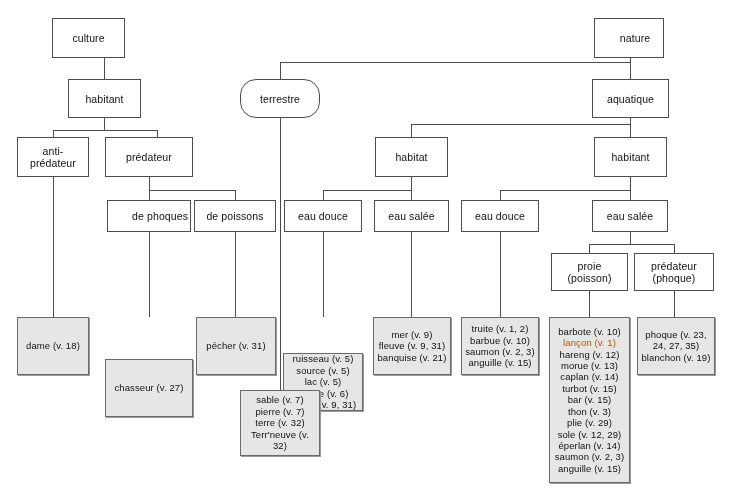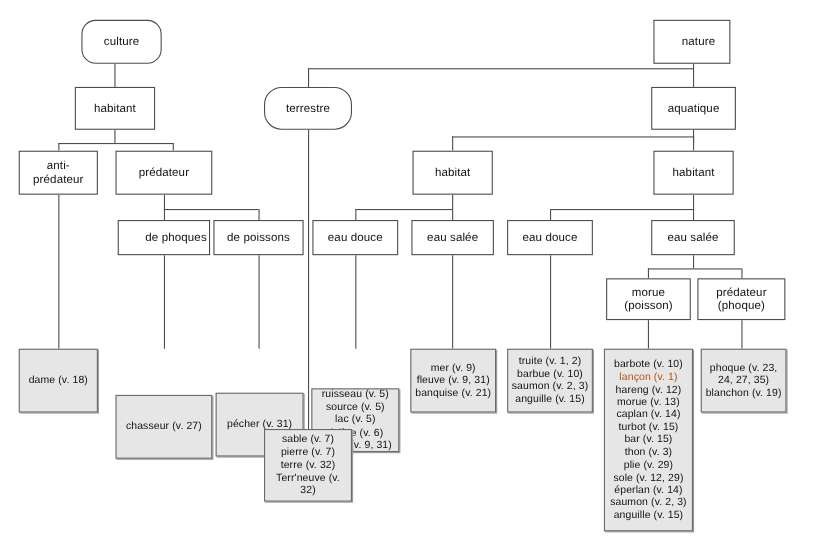--- a/index.html
+++ b/index.html
@@ -115,21 +115,21 @@
 
   <div class="edge v" style="left:630px; top:232px; height:12px;"></div>
   <div class="edge h" style="left:589px; top:244px; width:85px;"></div>
   <div class="edge v" style="left:589px; top:244px; height:9px;"></div>
   <div class="edge v" style="left:674px; top:244px; height:9px;"></div>
 
   <div class="edge v" style="left:589px; top:291px; height:26px;"></div>
 
   <div class="edge v" style="left:674px; top:291px; height:26px;"></div>
 
-  <div class="node" style="left:74px; top:18px; width:73px; height:40px;border-radius:13px;">
+  <div class="node" style="left:52px; top:18px; width:73px; height:40px;">
     <span class="lbl">culture</span>
   </div>
   <div class="node" style="left:594px; top:18px; width:70px; height:40px;padding-left:12px;">
     <span class="lbl">nature</span>
   </div>
 
   <div class="node" style="left:68px; top:79px; width:73px; height:39px;">
     <span class="lbl">habitant</span>
   </div>
   <div class="node" style="left:240px; top:79px; width:80px; height:39px;border-radius:16px;">
@@ -166,35 +166,35 @@
     <span class="lbl">eau salée</span>
   </div>
   <div class="node" style="left:461px; top:200px; width:78px; height:32px;">
     <span class="lbl">eau douce</span>
   </div>
   <div class="node" style="left:592px; top:200px; width:76px; height:32px;">
     <span class="lbl">eau salée</span>
   </div>
 
   <div class="node" style="left:551px; top:253px; width:77px; height:38px;">
-    <span class="lbl">morue
+    <span class="lbl">proie
 (poisson)</span>
   </div>
   <div class="node" style="left:634px; top:253px; width:80px; height:38px;">
     <span class="lbl">prédateur
 (phoque)</span>
   </div>
 
   <div class="node leaf" style="left:17px; top:317px; width:72px; height:58px;">
     <span class="lbl">dame (v. 18)</span>
   </div>
   <div class="node leaf" style="left:105px; top:317px; width:88px; height:58px;margin-top:42px;">
     <span class="lbl">chasseur (v. 27)</span>
   </div>
-  <div class="node leaf" style="left:196px; top:317px; width:80px; height:58px;margin-top:40px;">
+  <div class="node leaf" style="left:196px; top:317px; width:80px; height:58px;">
     <span class="lbl">pécher (v. 31)</span>
   </div>
   <div class="node leaf" style="left:283px; top:317px; width:80px; height:58px;margin-top:36px;">
     <span class="lbl">ruisseau (v. 5)
 source (v. 5)
 lac (v. 5)
 rivière (v. 6)
 fleuve (v. 9, 31)</span>
   </div>
   <div class="node leaf" style="left:373px; top:317px; width:78px; height:58px;">

